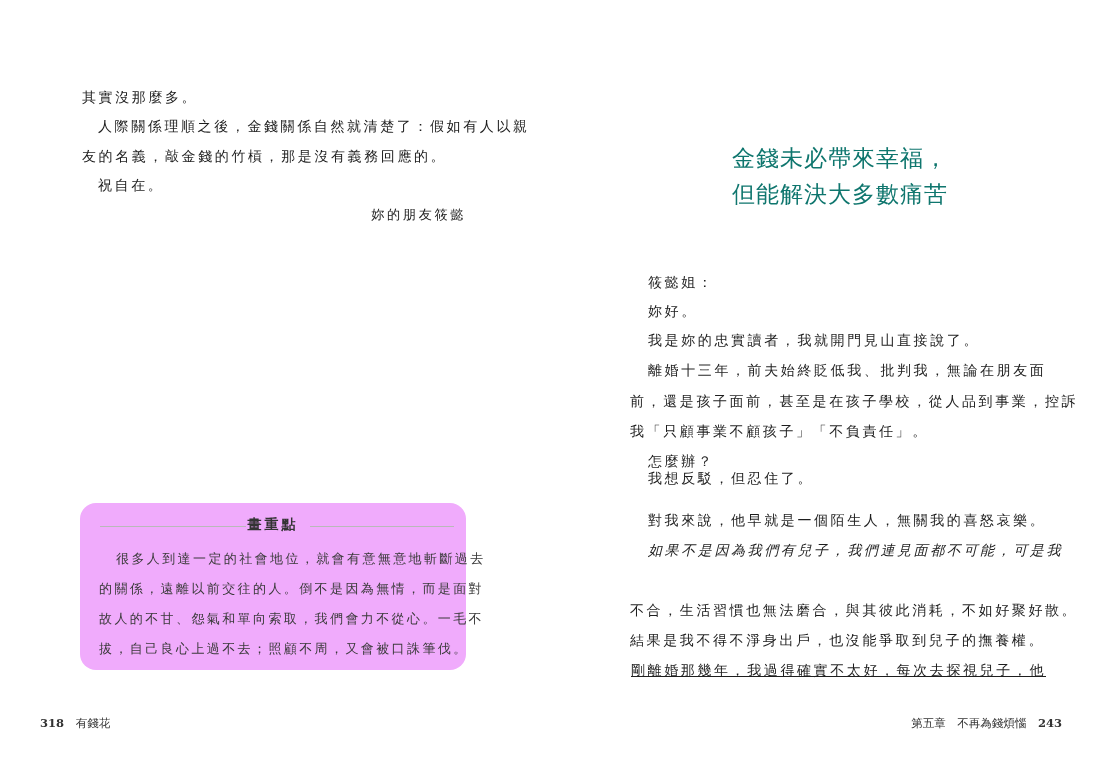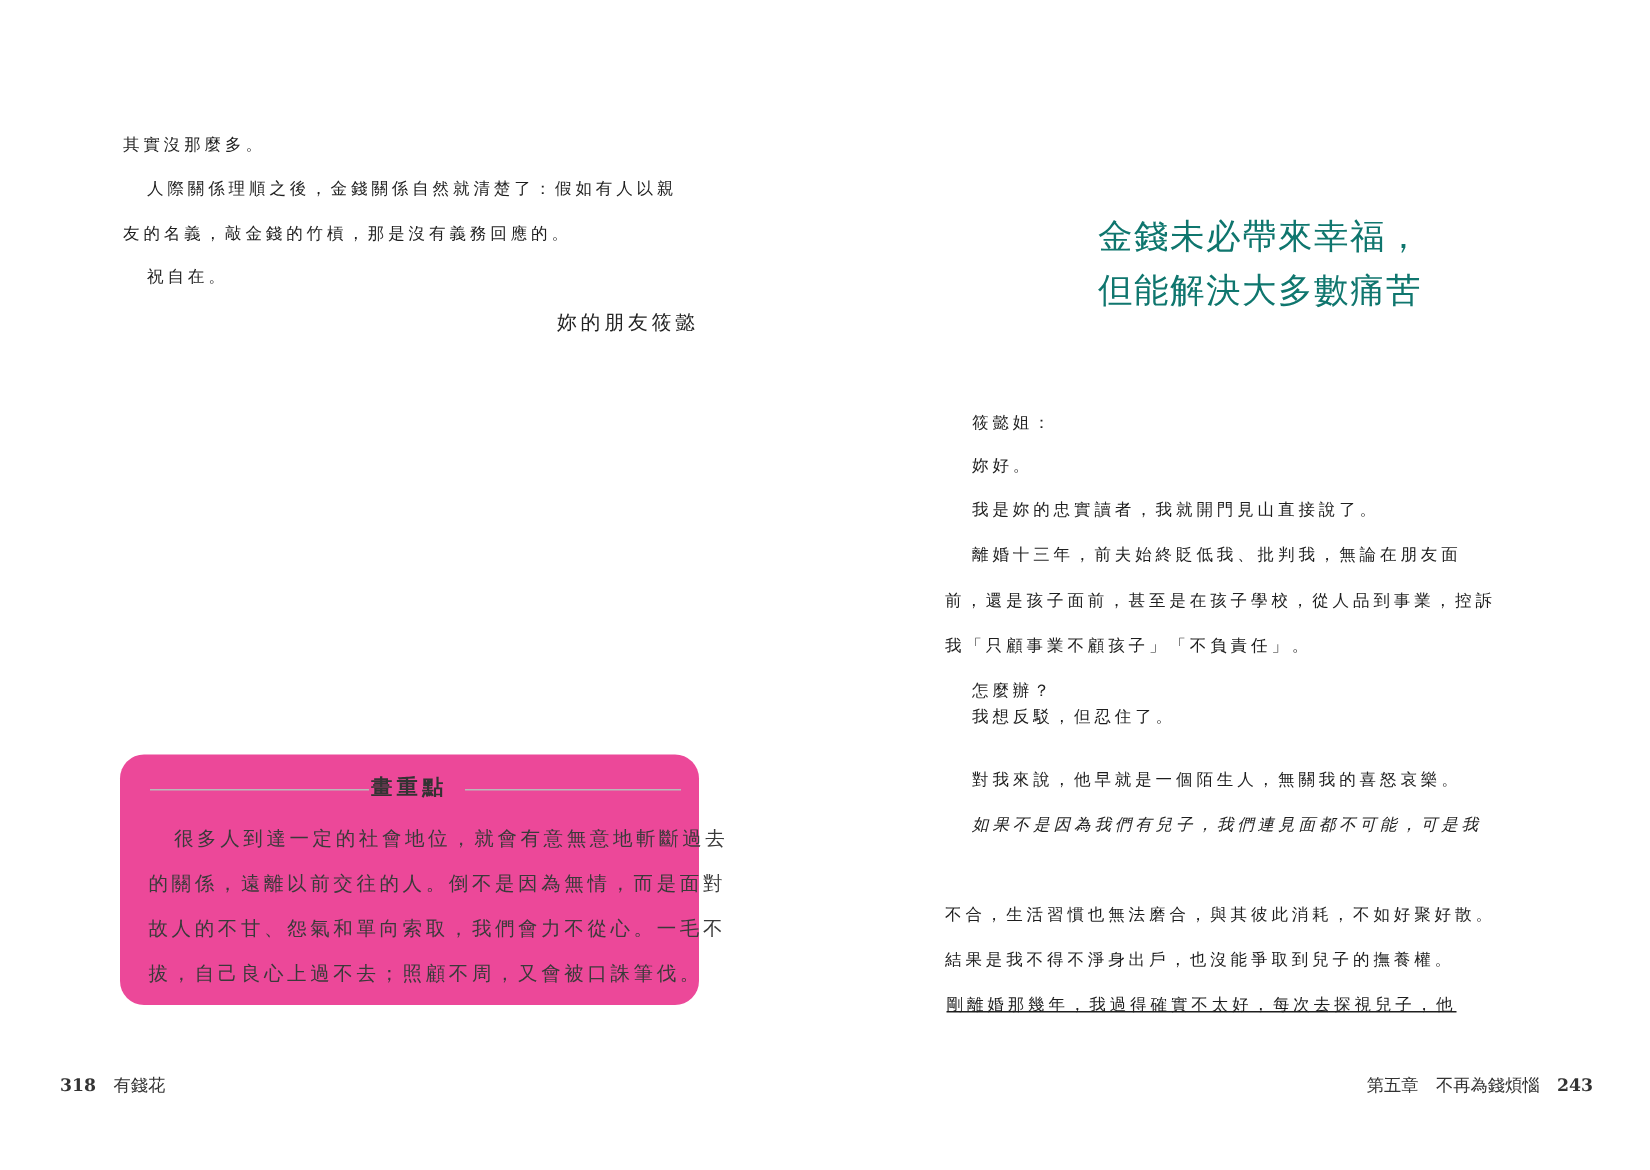--- a/index.html
+++ b/index.html
@@ -5,34 +5,34 @@
   html, body { margin:0; padding:0; }
   body {
     width:1100px; height:780px; background:#ffffff; position:relative; overflow:hidden;
     font-family: "DejaVu Serif", "Liberation Serif", serif; color:#222;
   }
   .page { position:absolute; top:0; height:780px; }
   .left-page { left:0; width:550px; }
   .right-page { left:550px; width:550px; }
 
   .para {
-    position:absolute; font-size:11px; letter-spacing:2.6px; white-space:nowrap;
+    position:absolute; font-size:14px; letter-spacing:2.6px; white-space:nowrap;
     line-height:18px; color:#1e1e1e;
   }
   .sig { position:absolute; right:84px; font-size:13.2px; letter-spacing:2.6px; white-space:nowrap; }
 
   .title {
     position:absolute; left:165px; width:250px; text-align:center;
     font-family:"DejaVu Sans", "Liberation Sans", sans-serif;
     font-size:23px; line-height:36px; color:#0f766e; letter-spacing:1px;
   }
 
   .highlight-box {
     position:absolute; left:80px; top:503px; width:386px; height:167px;
-    background:#ec4899; border-radius:16px;
+    background:#f0abfc; border-radius:16px;
   }
   .hb-rule { position:absolute; top:23px; height:1px; background:#b9b9b9; }
   .hb-title { position:absolute; top:13px; left:0; width:386px; text-align:center;
     font-size:14px; letter-spacing:3px; color:#333; font-weight:bold; }
   .hb-line { position:absolute; font-size:13px; letter-spacing:2.4px; white-space:nowrap; color:#3a3a3a; }
 
   .folio { position:absolute; top:716px; font-size:11.5px; color:#333; white-space:nowrap; }
   .folio b { font-weight:bold; }
 </style>
 </head>

